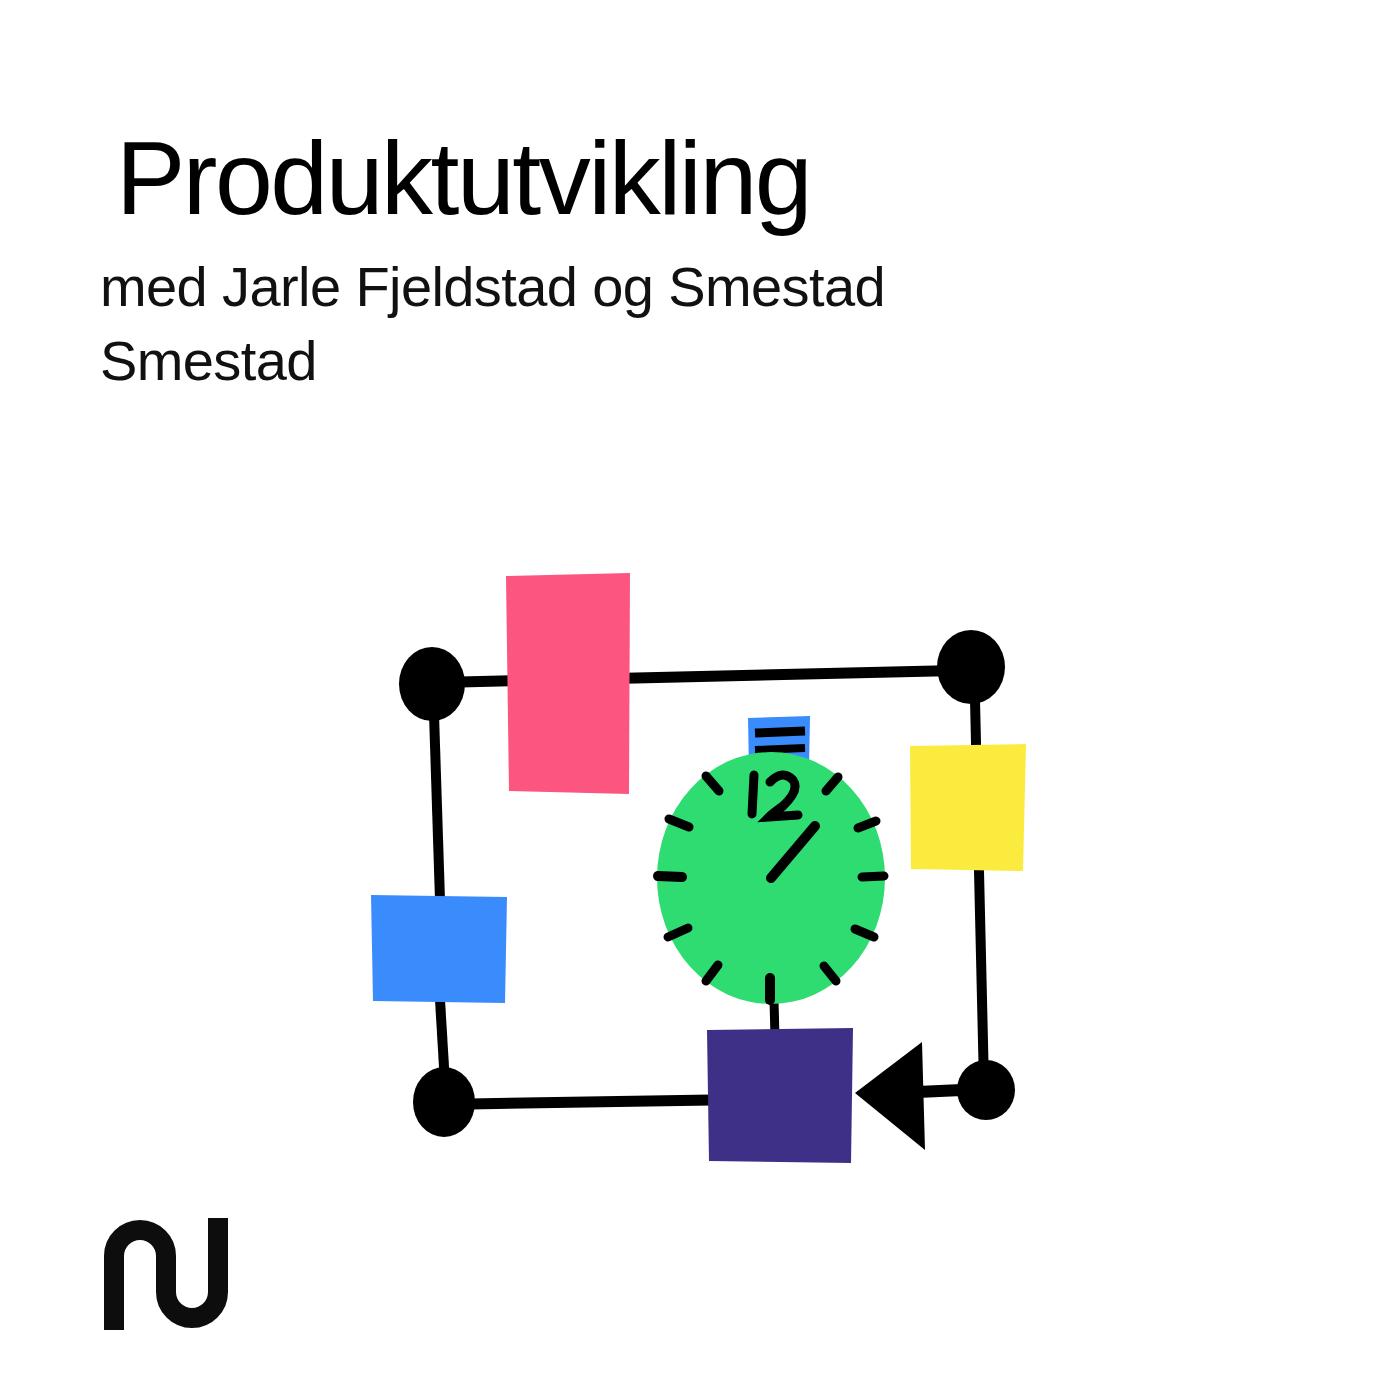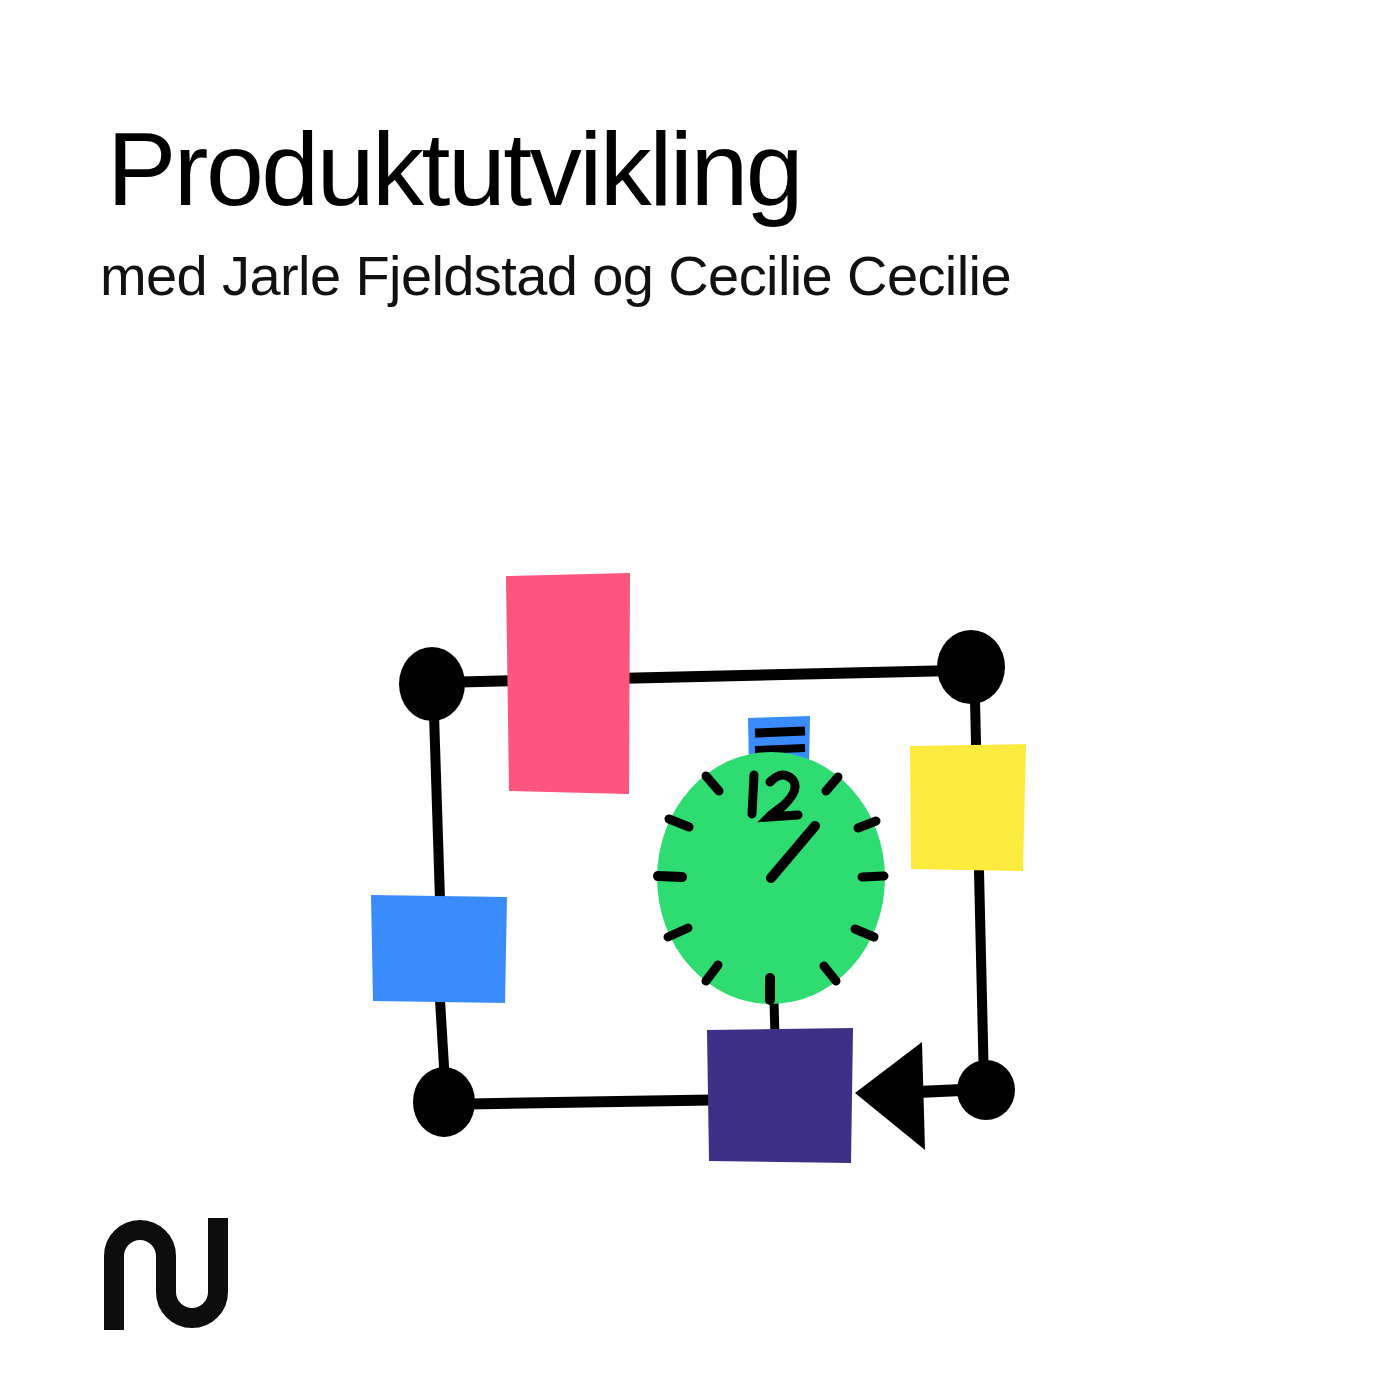--- a/index.html
+++ b/index.html
@@ -24,21 +24,21 @@
     top: 106px;
     width: 1000px;
   }
   .cover-title {
     font-family: "Liberation Sans", sans-serif;
     font-size: 104px;
     line-height: 1.08;
     letter-spacing: -2.5px;
     font-weight: 400;
     color: #000000;
-    margin: 7px;
+    margin: 16px;
     white-space: nowrap;
   }
   .cover-subtitle {
     font-family: "Liberation Sans", sans-serif;
     font-size: 56px;
     line-height: 1.32;
     letter-spacing: -0.6px;
     font-weight: 400;
     color: #111111;
     margin: 14px 0 0 0;
@@ -69,21 +69,21 @@
     height: 100%;
   }
 </style>
 </head>
 <body>
 
 <div id="cover">
 
   <div class="text-block">
     <h1 class="cover-title">Produktutvikling</h1>
-    <p class="cover-subtitle">med Jarle Fjeldstad og Cecilie Cecilie</p>
+    <p class="cover-subtitle">med Jarle Fjeldstad og Smestad Smestad</p>
   </div>
 
   <div class="artwork">
     <svg viewBox="340 540 720 660" xmlns="http://www.w3.org/2000/svg">
 
       <g stroke="#000000" fill="none" stroke-linecap="butt">
 
         <path d="M 460 682 L 978 670" stroke-width="11"></path>
 
         <path d="M 434 714 L 440 900" stroke-width="10"></path>

